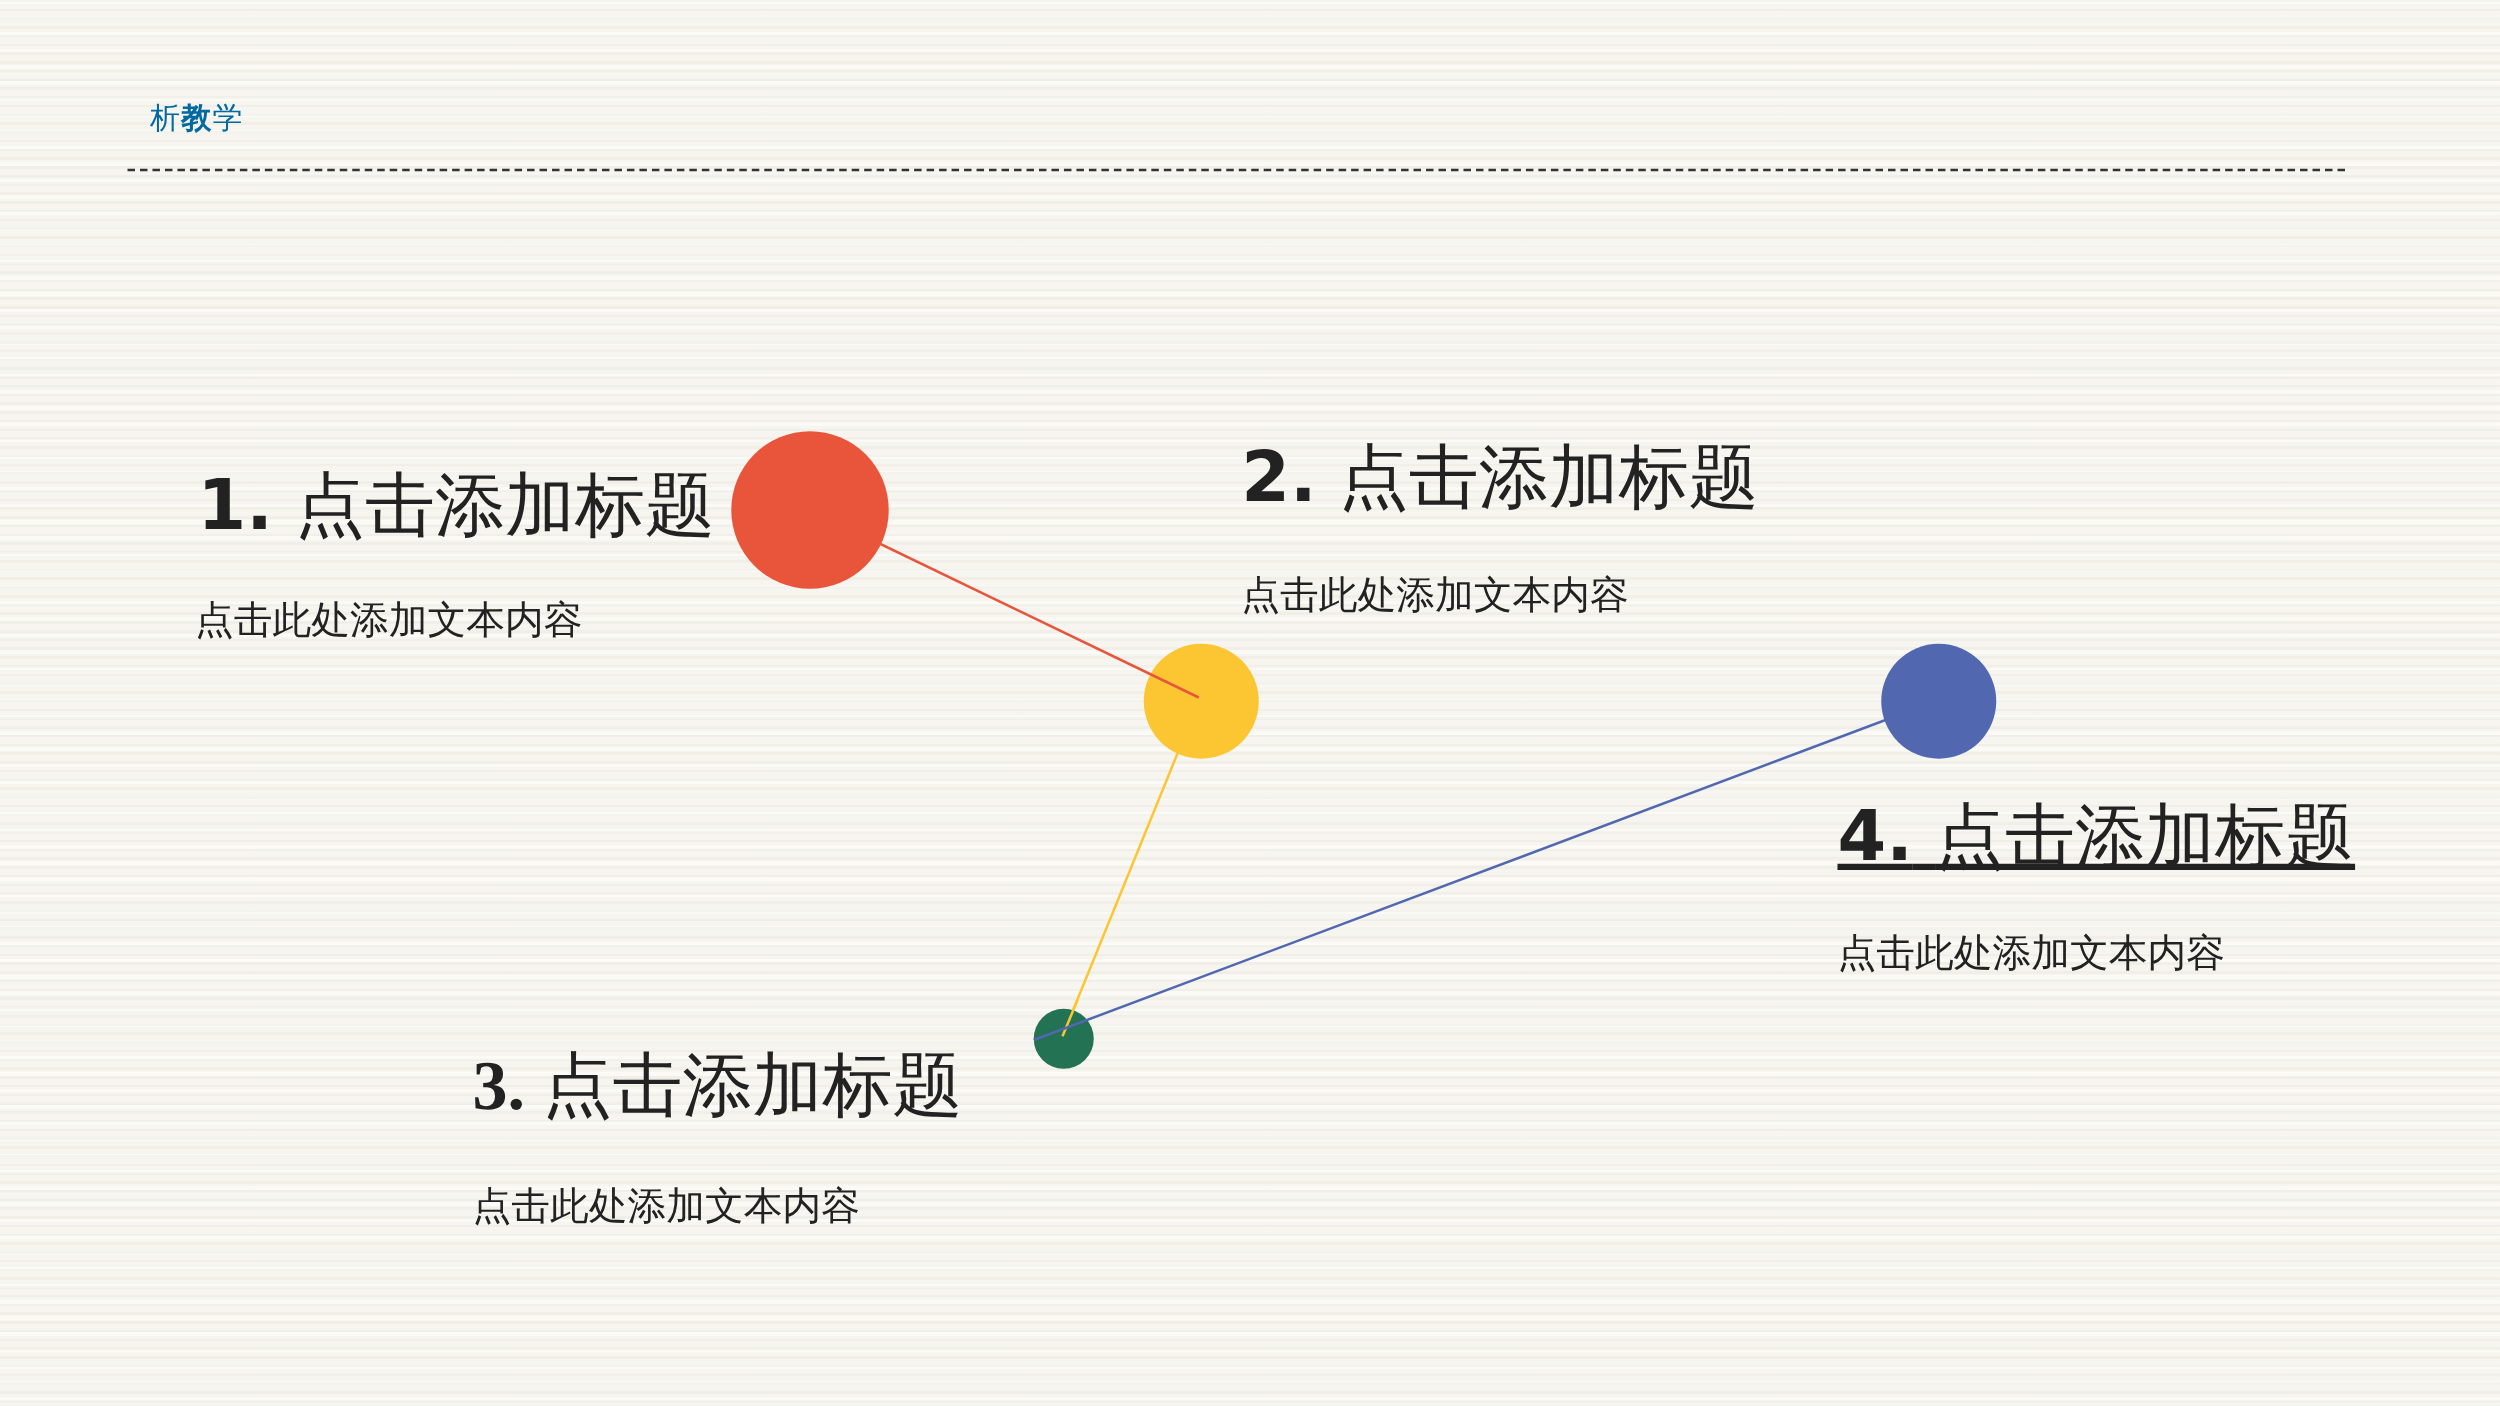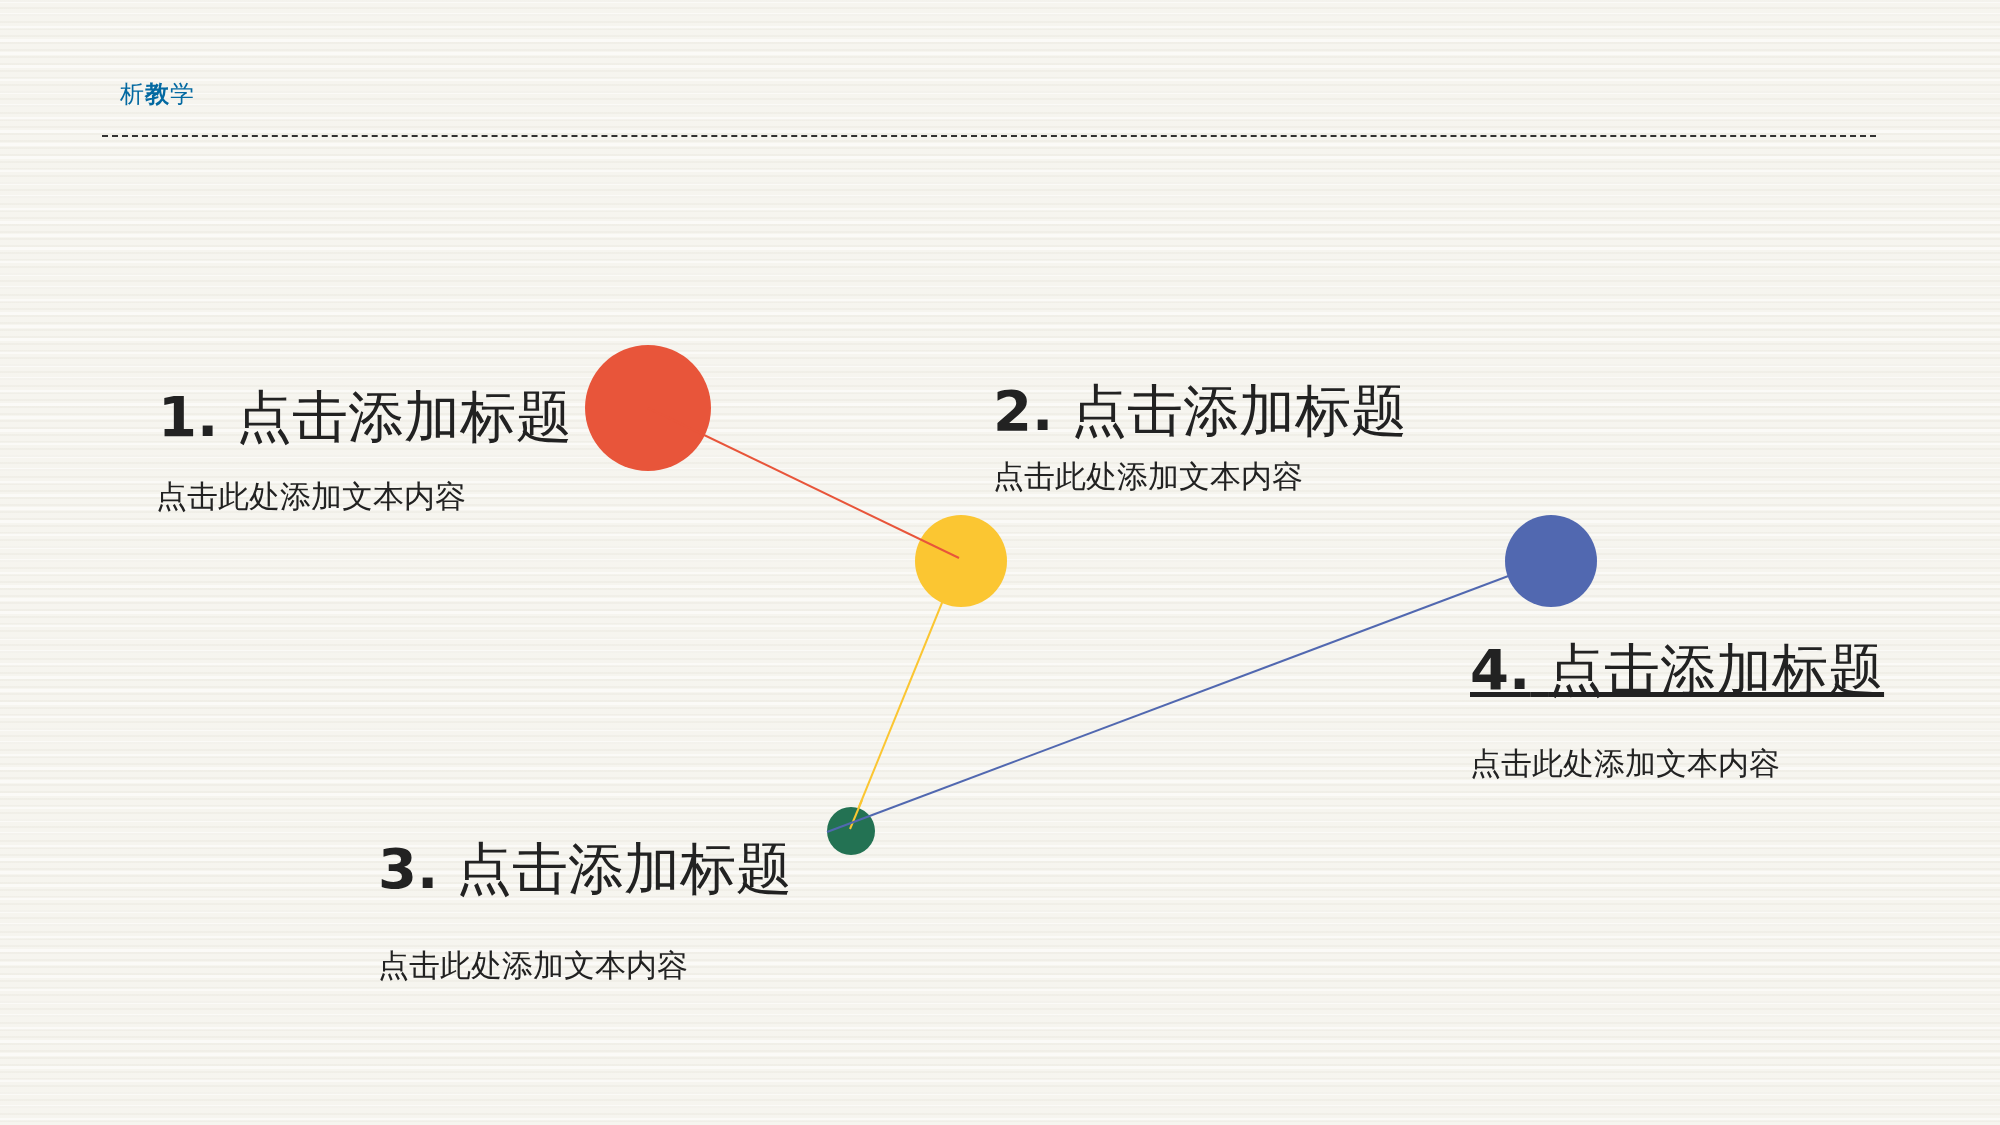--- a/index.html
+++ b/index.html
@@ -51,23 +51,23 @@
 
   <circle cx="851" cy="831" r="24" fill="#237253"></circle>
 
   <line x1="862" y1="800" x2="850" y2="829" stroke="#FBC632" stroke-width="2"></line>
 
   <line x1="1551" y1="560" x2="827" y2="832" stroke="#5168B0" stroke-width="2"></line>
 
   <circle cx="1551" cy="561" r="46" fill="#5168B0"></circle>
 </svg>
 
-<div class="item-title" style="left:158px; top:384px;"><span class="num">1.</span> <span>点击添加标题</span></div>
+<div class="item-title" style="left:158px; top:372px;"><span class="num">1.</span> <span>点击添加标题</span></div>
 <div class="item-body" style="left:156px; top:476px;">点击此处添加文本内容</div>
 
-<div class="item-title" style="left:993px; top:350px;margin-top:28px;"><span class="num">2.</span> <span>点击添加标题</span></div>
+<div class="item-title" style="left:993px; top:350px;"><span class="num">2.</span> <span>点击添加标题</span></div>
 <div class="item-body" style="left:993px; top:456px;">点击此处添加文本内容</div>
 
-<div class="item-title" style="left:378px; top:836px;"><span class="num">3.</span> <span>点击添加标题</span></div>
+<div class="item-title" style="left:378px; top:836px;font-family:Liberation Serif, serif;"><span class="num">3.</span> <span>点击添加标题</span></div>
 <div class="item-body" style="left:378px; top:945px;">点击此处添加文本内容</div>
 
 <div class="item-title" style="left:1470px; top:637px;text-decoration:underline;"><span class="num">4.</span> <span>点击添加标题</span></div>
 <div class="item-body" style="left:1470px; top:743px;">点击此处添加文本内容</div>
 
 </body></html>

